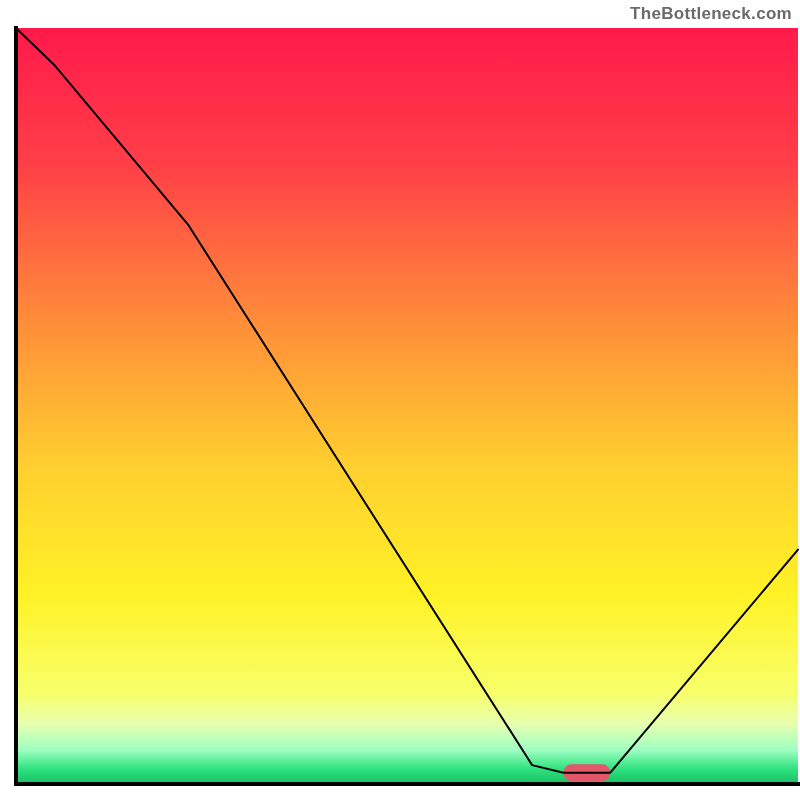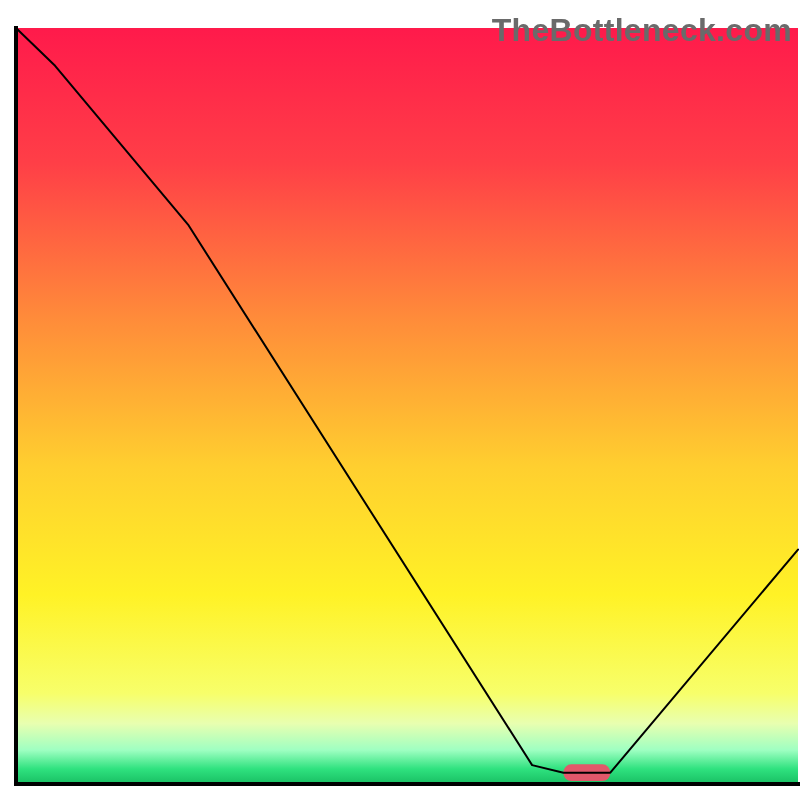--- a/index.html
+++ b/index.html
@@ -10,23 +10,23 @@
     background: #ffffff;
     font-family: Arial, Helvetica, sans-serif;
   }
   .canvas {
     position: relative;
     width: 800px;
     height: 800px;
   }
   .watermark {
     position: absolute;
-    top: 12px;
+    top: 4px;
     right: 8px;
-    font-size: 32px;
+    font-size: 17px;
     font-weight: 600;
     color: #6a6a6a;
     letter-spacing: 0.3px;
     z-index: 10;
   }
   svg.plot {
     position: absolute;
     left: 0;
     top: 0;
     width: 800px;

